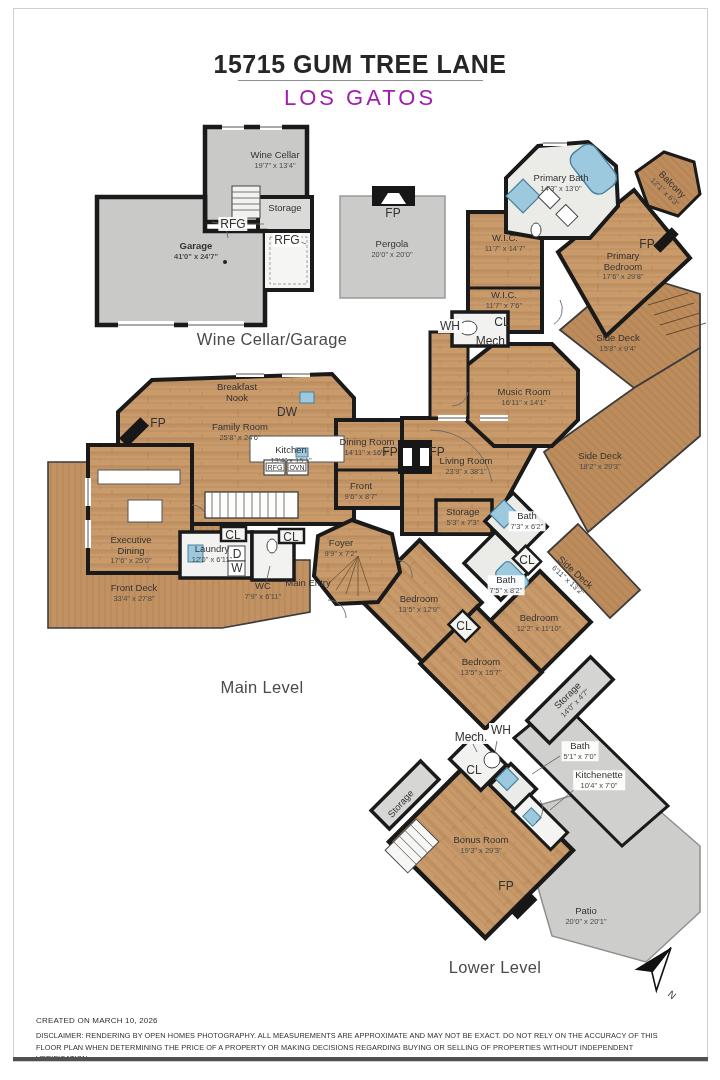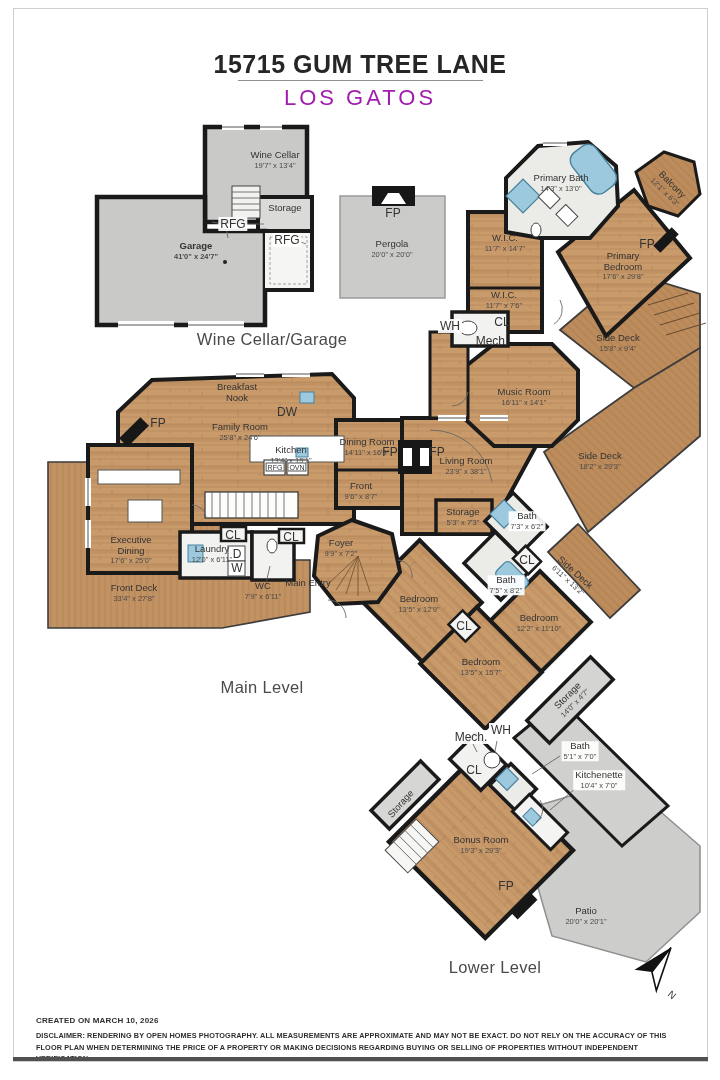--- a/index.html
+++ b/index.html
@@ -14,21 +14,21 @@
   .subtitle{font-size:22px;color:#a21caf;letter-spacing:3px;white-space:nowrap;}
   .title-rule{height:1px;background:#8f8f8f;}
   .sec{font-size:16.5px;color:#4a4a4a;letter-spacing:.3px;white-space:nowrap;}
   .lbl{position:absolute;text-align:center;color:#333;transform:translate(-50%,-50%);white-space:nowrap;z-index:5;}
   .lbl .rn{display:block;font-size:9.5px;line-height:10.5px;}
   .lbl .rd{display:block;font-size:7.5px;line-height:9px;color:#4a4a4a;}
   .lbl.wrap .rn{white-space:normal;width:56px;margin:0 auto;}
   .tag{position:absolute;transform:translate(-50%,-50%);font-size:12px;color:#333;white-space:nowrap;z-index:5;}
   .tag.bg,.lbl.bg{background:rgba(255,255,255,.92);padding:0 2px;}
   .tag.box{border:1px solid #555;background:#fff;padding:0 1px;font-size:7px;}
-  .foot{color:#2e2e2e;font-weight:bold;}
+  .foot{color:#2e2e2e;}
   .foot-created{font-size:8px;letter-spacing:.2px;}
   .foot-disc{font-size:7.3px;line-height:11.5px;letter-spacing:.1px;}
 </style>
 </head>
 <body>
 
 <div class="canvas">
 
   <div class="abs ctr title" style="left:360px;top:64px;">15715 GUM TREE LANE</div>
   <div class="abs title-rule" style="left:238px;top:80px;width:245px;"></div>

